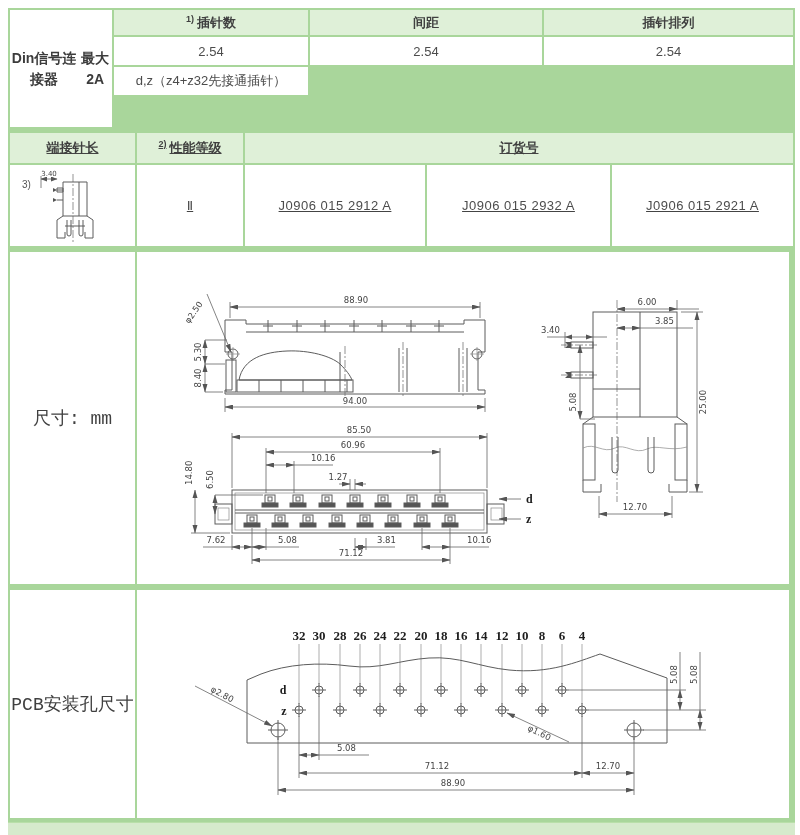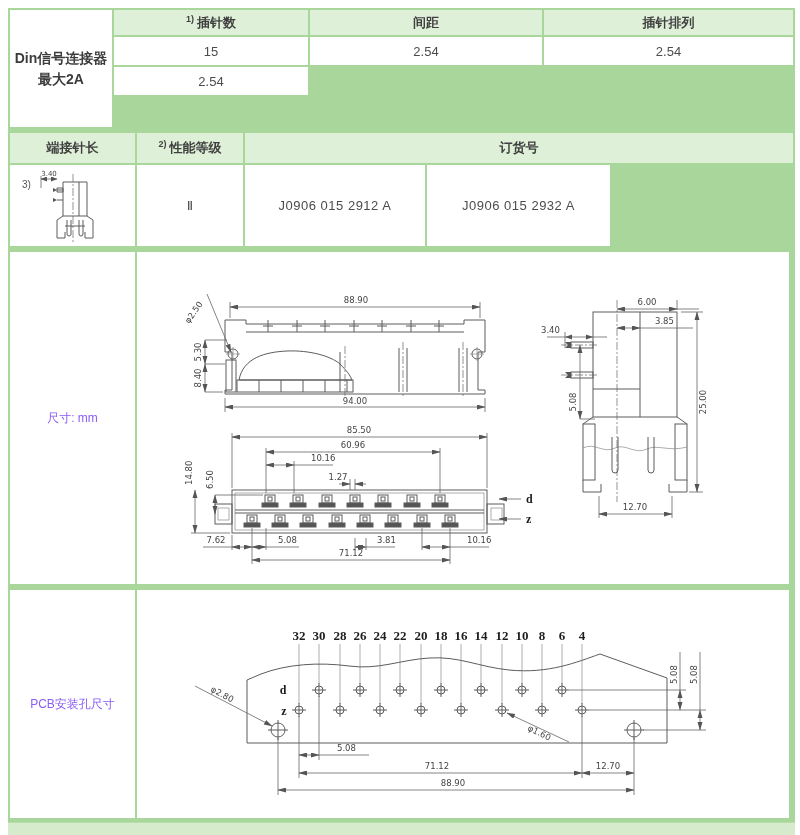--- a/index.html
+++ b/index.html
@@ -1,29 +1,29 @@
 <!DOCTYPE html>
 <html><head>
 <meta charset="utf-8">
 <style>
   html,body{margin:0;padding:0;background:#fff;}
   body{width:800px;height:835px;position:relative;overflow:hidden;
        font-family:"Liberation Sans","DejaVu Sans",sans-serif;color:#444;}
   .band{margin-left:8px;width:787px;background:#a9d69b;display:grid;gap:2px;padding:2px;box-sizing:border-box;}
   #band1{margin-top:8px;height:123px;grid-template-columns:102px 194px 232px 249px;grid-template-rows:25px 28px 28px 30px;}
-  #band2{height:119px;grid-template-columns:125px 106px 180px 183px 181px;grid-template-rows:30px 81px;}
+  #band2{height:119px;grid-template-columns:125px 106px 180px 183px 181px;grid-template-rows:30px 81px;text-decoration:underline;}
   #band3{height:338px;grid-template-columns:125px 652px;grid-template-rows:332px;}
   #band4{height:234px;grid-template-columns:125px 652px;grid-template-rows:228px;}
   #strip{margin-left:8px;width:787px;height:13px;background:#d6eacc;box-sizing:border-box;border-top:1px solid #b9dfa9;}
   .cell{background:#fff;display:flex;align-items:center;justify-content:center;font-size:13px;color:#4c4c4c;}
   .hd{background:#dff0d8;font-weight:bold;color:#3f3f3f;}
   .sup{font-size:9px;margin-right:3px;transform:translateY(-4px);}
-  .product{flex-direction:column;font-weight:bold;font-size:14px;color:#3c3c3c;line-height:1.5;grid-row:1/5;}
+  .product{flex-direction:row;font-weight:bold;font-size:14px;color:#3c3c3c;line-height:1.5;grid-row:1/5;text-align:center;}
   .order{letter-spacing:.5px;align-items:center;}
-  .seclbl{font-size:12px;color:#8b5cf6;}
+  .seclbl{font-size:18px;color:#404040;font-family:Liberation Mono, monospace;}
   .drawcell{position:relative;padding:0;display:block;}
   .notecell{position:relative;}
   .note3{position:absolute;left:12px;top:14px;font-size:10px;color:#555;}
   svg{display:block;}
   svg text{font:8.5px "DejaVu Sans",sans-serif;fill:#444;}
   svg .num{font:bold 13px "Liberation Serif",serif;fill:#1d1d1d;}
   svg .rowlbl{font:bold 12px "Liberation Serif",serif;fill:#1d1d1d;}
   .ol{stroke:#5c5c5c;fill:none;stroke-width:1;}
   .thin{stroke:#8a8a8a;fill:none;stroke-width:.7;}
   .dim{stroke:#666;fill:none;stroke-width:.8;}
@@ -45,32 +45,32 @@
     <span>插针数</span>
   </div>
   <div class="cell hd">
     <span>间距</span>
   </div>
   <div class="cell hd">
     <span>插针排列</span>
   </div>
 
   <div class="cell">
-      <span>15</span>
-    </div>
+      <span>2.54</span>
+    </div>
+
   <div class="cell">
       <span>2.54</span>
     </div>
 
   <div class="cell">
       <span>2.54</span>
     </div>
-
   <div class="cell">
-      <span>2.54</span>
+      <span>d,z（z4+z32先接通插针）</span>
     </div>
 </div>
 
 <div class="band" id="band2">
   <div class="cell hd">
     <span>端接针长</span>
   </div>
   <div class="cell hd">
     <span class="sup">2)</span>
     <span>性能等级</span>
@@ -106,20 +106,23 @@
     </svg>
   </div>
   <div class="cell">
     <span>Ⅱ</span>
   </div>
   <div class="cell order">
       <span>J0906 015 2912 A</span>
     </div>
   <div class="cell order">
       <span>J0906 015 2932 A</span>
+    </div>
+  <div class="cell order">
+      <span>J0906 015 2921 A</span>
     </div>
 </div>
 
 <div class="band" id="band3">
   <div class="cell seclbl">
     <span>尺寸: mm</span>
   </div>
   <div class="cell drawcell">
     <svg id="svg3" width="652" height="332" viewBox="0 0 652 332">
       <defs>

